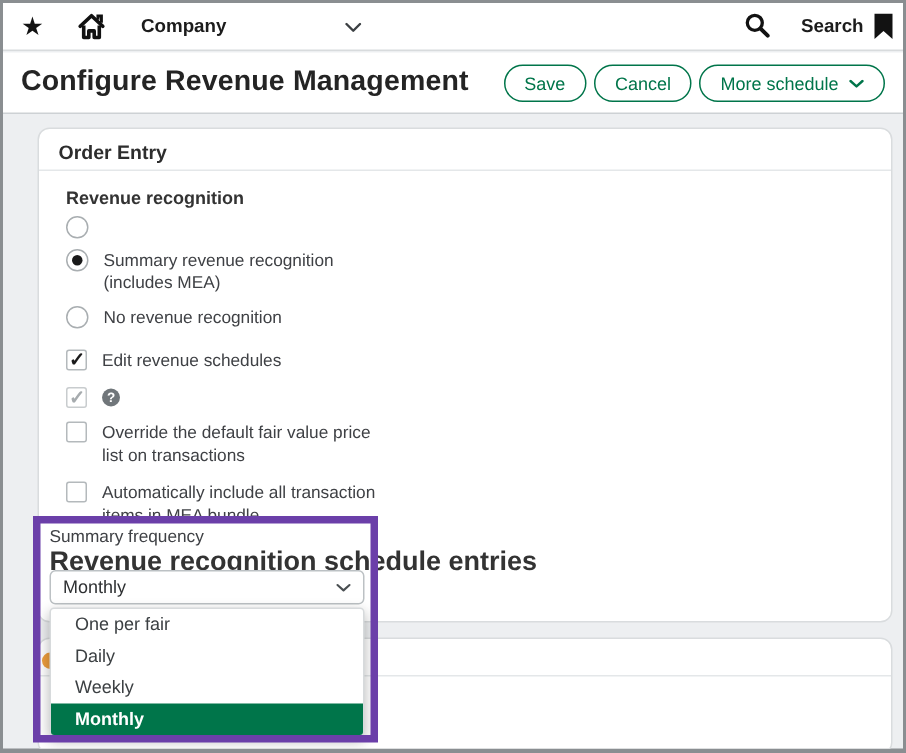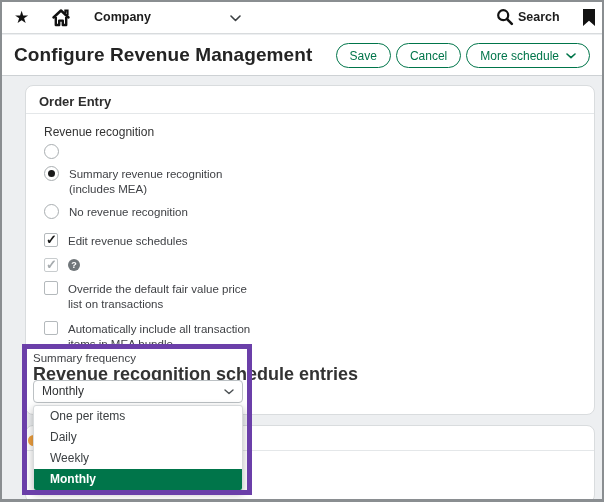--- a/index.html
+++ b/index.html
@@ -12,21 +12,21 @@
   }
   
   .topbar {
     position:absolute; left:0; top:0; right:0; height:32px;
     background:#fff; border-bottom:1px solid #d8dbdd;
   }
   .star-ic { position:absolute; left:12px; top:5px; font-size:17px; color:#121212; cursor:pointer; }
   .home-ic { position:absolute; left:49px; top:6px; cursor:pointer; }
   .company { position:absolute; left:92px; top:8px; font-size:12.5px; font-weight:700; color:#1c1c1c; cursor:pointer; }
   .company-chev { position:absolute; left:228px; top:13px; cursor:pointer; }
-  .search-wrap { position:absolute; left:494px; top:6px; display:flex; align-items:center; gap:4px; cursor:pointer; }
+  .search-wrap { position:absolute; left:494px; top:6px; display:flex; align-items:center; gap:20px; cursor:pointer; }
   .search-label { font-size:12.5px; font-weight:700; color:#1c1c1c; }
   .bookmark-ic { position:absolute; left:580px; top:7px; cursor:pointer; }
   
   .titlebar {
     position:absolute; left:0; top:33px; right:0; height:41px;
     background:#fff; border-bottom:1px solid #cdd1d4;
   }
   .page-title { position:absolute; left:12px; top:9px; font-size:19px; font-weight:700; color:#242424; letter-spacing:.1px; }
   .actions { position:absolute; right:12px; top:8px; display:flex; gap:5px; }
   .pill {
@@ -37,21 +37,21 @@
   
   .card1 {
     position:absolute; left:23px; top:83px; width:570px; height:330px;
     background:#fff; border:1px solid #d9dcde; border-radius:8px;
   }
   .card1-header {
     height:28px; padding:8px 12px 0 13px; font-size:13px; font-weight:700; color:#2d2d2d;
     border-bottom:1px solid #e4e7e9;
   }
   .card1-body { padding:0 10px; }
-  .lbl-bold { font-size:12px; font-weight:400; color:#333; margin:11px 0 5px 8px; }
+  .lbl-bold { font-size:12px; font-weight:700; color:#333; margin:11px 0 5px 8px; }
   .row { display:flex; gap:10px; margin:0 0 7px 8px; align-items:flex-start; cursor:pointer; }
   .row.cb { margin-bottom:9px; }
   .radio {
     width:15px; height:15px; border:1px solid #a9aeb1; border-radius:50%;
     background:#fff; flex:0 0 auto; position:relative;
   }
   .radio.sel::after {
     content:""; position:absolute; left:3px; top:3px; width:7px; height:7px;
     border-radius:50%; background:#1a1a1a;
   }
@@ -219,21 +219,21 @@
   <div class="select">
     <div class="val">Monthly</div>
     <span class="chev">
       <svg width="10" height="6" viewBox="0 0 10 6">
           <polyline points="1,1 5,4.6 9,1" fill="none" stroke="#4a4f52" stroke-width="1.4" stroke-linecap="round" stroke-linejoin="round"></polyline>
         </svg>
     </span>
   </div>
 
   <div class="listbox">
-    <div class="opt">One per items</div>
+    <div class="opt">One per fair</div>
     <div class="opt">Daily</div>
     <div class="opt">Weekly</div>
     <div class="opt selected">Monthly</div>
   </div>
 
   <div class="purple-box"></div>
 
 </div>
 
 </body></html>

